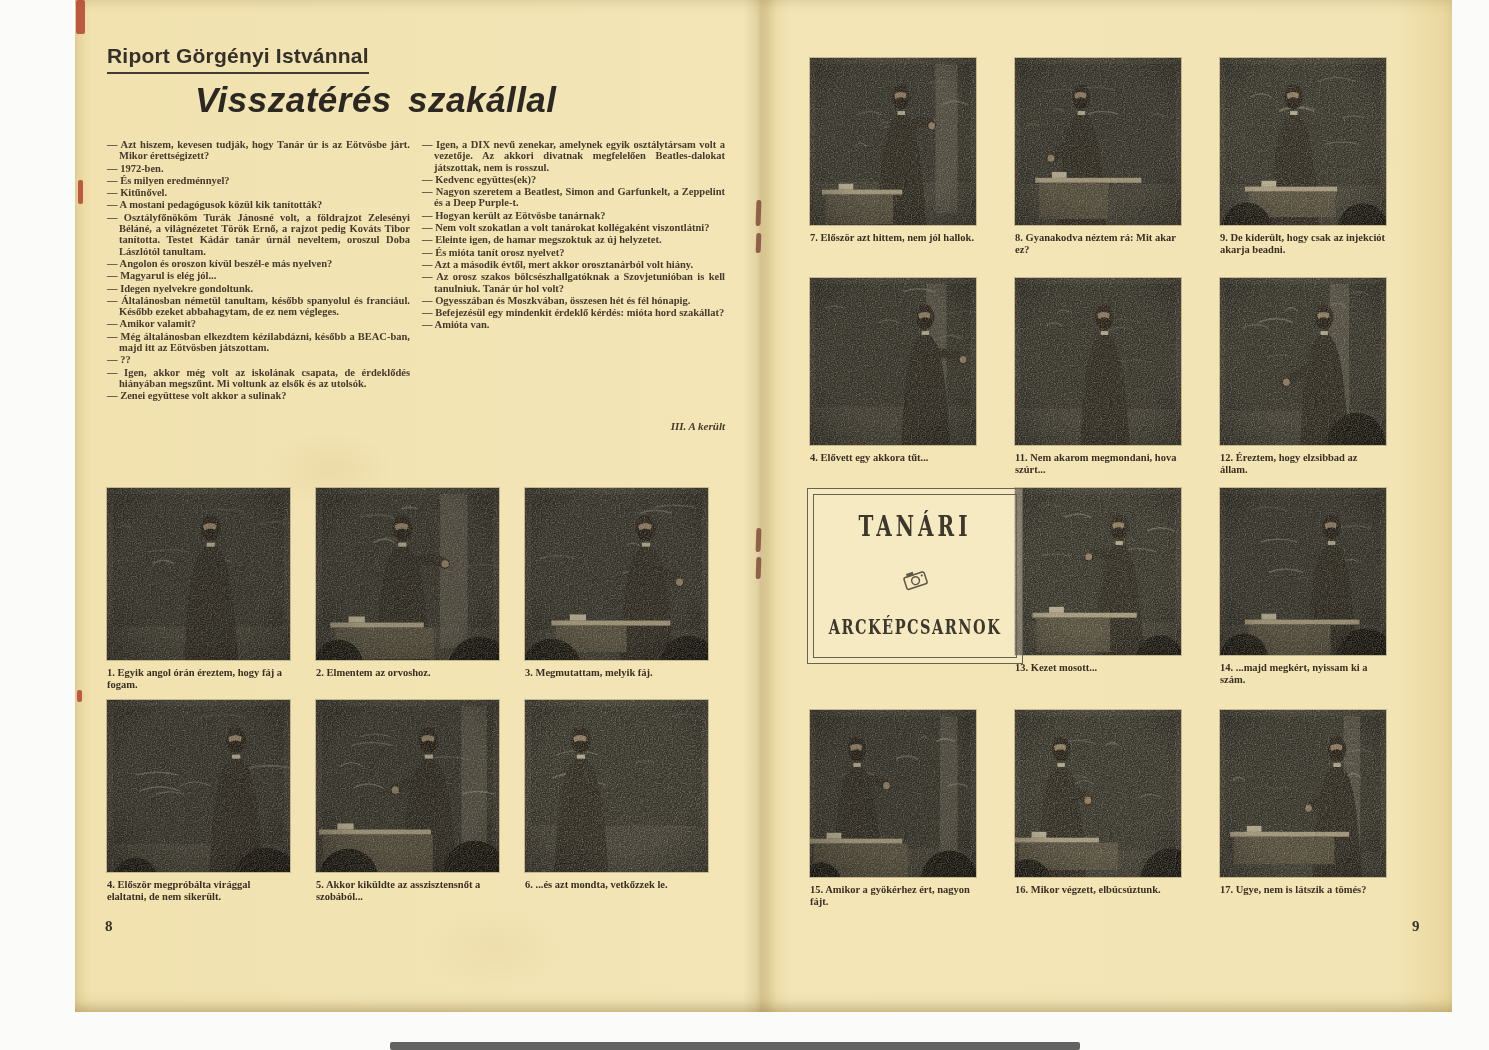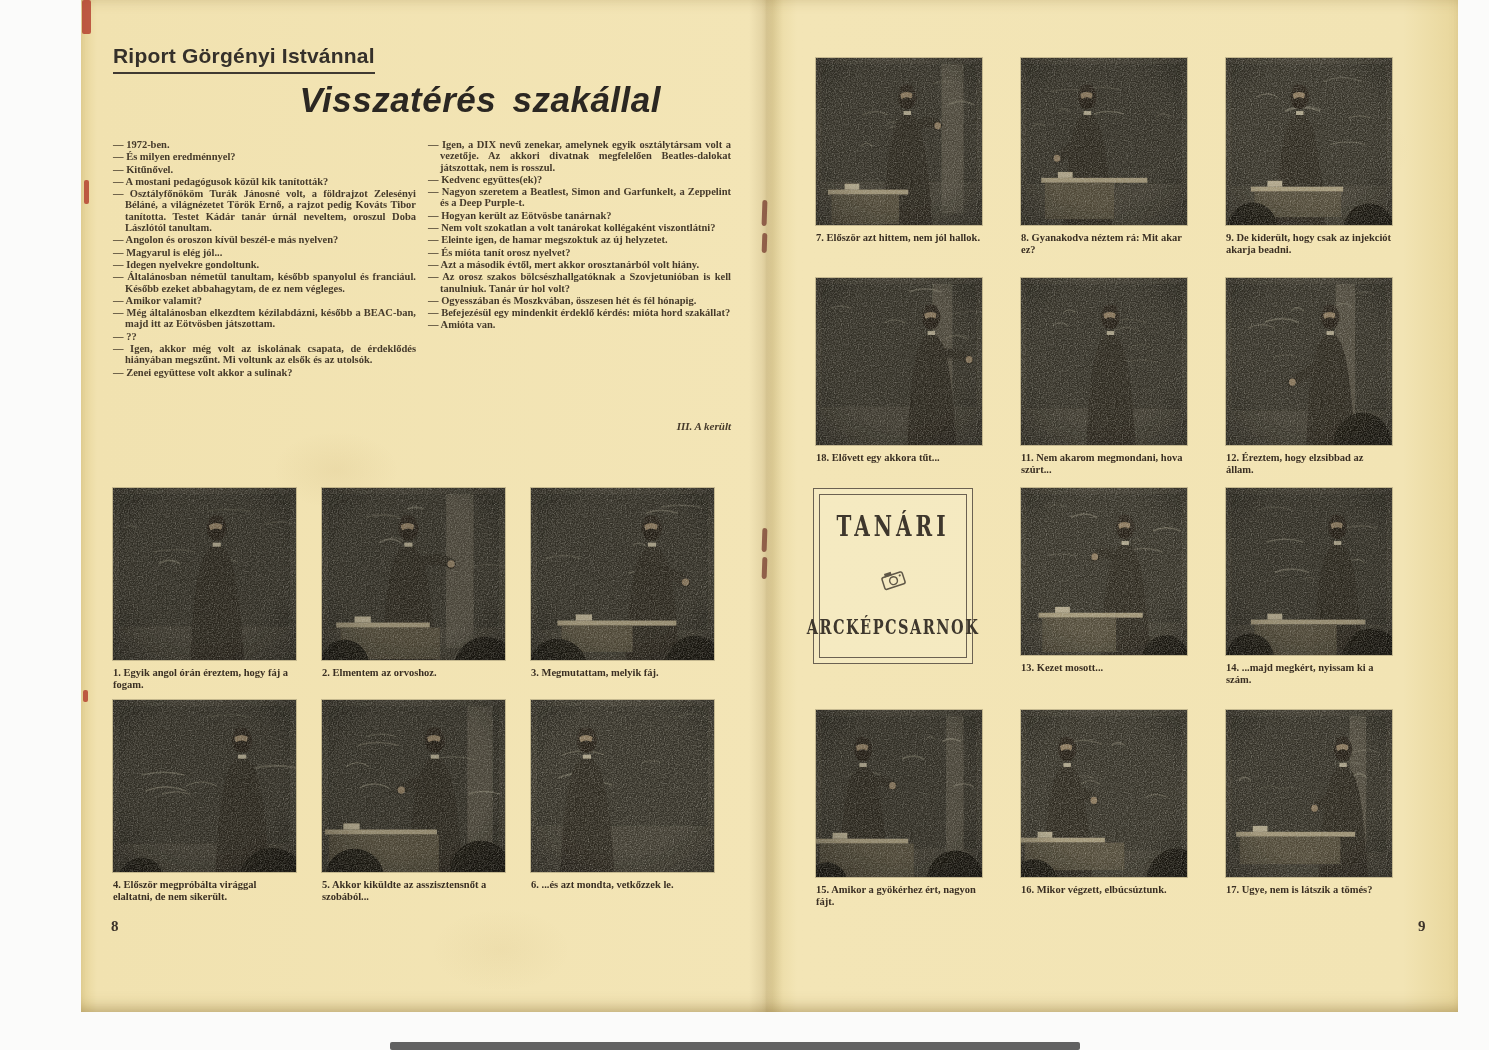--- a/index.html
+++ b/index.html
@@ -2,21 +2,21 @@
 <html><head>
 <meta charset="utf-8">
 <style>
   html,body{margin:0;padding:0;}
   body{
     width:1489px;height:1050px;position:relative;overflow:hidden;
     background:#fbfbfa;
     font-family:"Liberation Serif",serif;
   }
   .spread{
-    position:absolute;left:81px;top:0;width:1377px;height:1012px;
+    position:absolute;left:75px;top:0;width:1377px;height:1012px;
     background:
       radial-gradient(ellipse 90px 55px at 255px 470px, rgba(150,110,35,.07), transparent 70%),
       radial-gradient(ellipse 130px 70px at 1240px 150px, rgba(150,110,35,.06), transparent 70%),
       radial-gradient(ellipse 100px 60px at 420px 950px, rgba(150,110,35,.05), transparent 70%),
       linear-gradient(90deg,#e6d498 0,#f1e2b0 16px,#f3e5b6 49.4%,#e9d9a2 50.2%,#f3e5b6 52%,#f2e4b4 96%,#e8d69b 100%);
     box-shadow:
       inset 0 -12px 16px -10px rgba(120,90,30,.5),
       inset 0 10px 14px -10px rgba(120,90,30,.25);
   }
   .fold{
@@ -29,21 +29,21 @@
   }
   .ink-mark{position:absolute;background:#b23a2a;opacity:.8;border-radius:2px;}
 
   
   .kicker{
     position:absolute;left:32px;top:44px;
     font-family:"Liberation Sans",sans-serif;font-weight:bold;font-size:21px;color:#35302a;
     padding-bottom:4px;border-bottom:2.5px solid #403a32;letter-spacing:.2px;
   }
   .headline{
-    position:absolute;left:120px;top:80px;width:460px;margin:0;text-align:right;
+    position:absolute;left:120px;top:80px;width:460px;margin:0;text-align:left;
     font-family:"Liberation Sans",sans-serif;font-style:italic;font-weight:bold;
     font-size:35px;color:#2b2722;letter-spacing:.5px;word-spacing:6px;
   }
   .col{
     position:absolute;top:139px;width:303px;
     font-size:10.5px;line-height:11.3px;font-weight:bold;color:#453a2b;
     text-align:justify;
   }
   .col1{left:32px;}
   .col2{left:347px;}
@@ -71,21 +71,21 @@
     grid-template-rows:220px 210px 222px 212px;
   }
   .cell{display:flex;flex-direction:column;}
   .photo{width:100%;box-shadow:0 0 0 1px rgba(60,50,30,.25);background:#3a3830;}
   .cap{
     margin-top:7px;font-size:10.5px;line-height:12px;font-weight:bold;color:#3a2f23;
   }
 
   
   .plate{
-    position:relative;width:160px;height:176px;margin-left:-3px;
+    position:relative;width:216px;height:176px;margin-left:-3px;
     border:1px solid #6b6152;padding:5px;box-sizing:border-box;
     background:rgba(250,243,216,.35);
   }
   .plate-inner{
     border:1px solid #6b6152;height:100%;box-sizing:border-box;
     display:flex;flex-direction:column;align-items:center;justify-content:space-between;
     padding:20px 4px 22px 4px;
   }
   .plate-line{
     font-family:"DejaVu Serif",serif;font-weight:bold;color:#3e372d;
@@ -119,20 +119,21 @@
   <div class="staple" style="top:233px;height:20px;"></div>
   <div class="staple" style="top:528px;height:24px;"></div>
   <div class="staple" style="top:557px;height:22px;"></div>
   <div class="ink-mark" style="left:1px;top:0;width:9px;height:34px;"></div>
   <div class="ink-mark" style="left:3px;top:180px;width:5px;height:24px;"></div>
   <div class="ink-mark" style="left:2px;top:690px;width:5px;height:12px;"></div>
 
   <div class="kicker">Riport Görgényi Istvánnal</div>
   <h1 class="headline">Visszatérés szakállal</h1>
   <div class="col col1">
+      <p class="dlg">— Azt hiszem, kevesen tudják, hogy Tanár úr is az Eötvösbe járt. Mikor érettségizett?</p>
       <p class="dlg">— 1972-ben.</p>
       <p class="dlg">— És milyen eredménnyel?</p>
       <p class="dlg">— Kitűnővel.</p>
       <p class="dlg">— A mostani pedagógusok közül kik tanították?</p>
       <p class="dlg">— Osztályfőnököm Turák Jánosné volt, a földrajzot Zelesényi Béláné, a világnézetet Török Ernő, a rajzot pedig Kováts Tibor tanította. Testet Kádár tanár úrnál neveltem, oroszul Doba Lászlótól tanultam.</p>
       <p class="dlg">— Angolon és oroszon kívül beszél-e más nyelven?</p>
       <p class="dlg">— Magyarul is elég jól...</p>
       <p class="dlg">— Idegen nyelvekre gondoltunk.</p>
       <p class="dlg">— Általánosban németül tanultam, később spanyolul és franciául. Később ezeket abbahagytam, de ez nem végleges.</p>
       <p class="dlg">— Amikor valamit?</p>
@@ -426,21 +427,21 @@
             <ellipse cx="125" cy="40" rx="10" ry="12" fill="#27221b"></ellipse>
             <ellipse cx="124" cy="37" rx="6.5" ry="7.5" fill="#8d7b61"></ellipse>
             <path d="M117 37 Q 124 32 132 37 L 131 29 Q 124 25 118 29 Z" fill="#27221b"></path>
             <ellipse cx="124.5" cy="46" rx="7.5" ry="6" fill="#221d16"></ellipse>
             <rect x="121" y="54" width="8" height="4" fill="#c9bfa4" opacity="0.85"></rect>
             <rect width="180" height="170" fill="url(#vig)"></rect>
             <rect width="180" height="170" fill="#6e5f3d" opacity="0.07"></rect>
             <rect width="180" height="170" filter="url(#grain)" opacity="0.45"></rect>
             <rect width="180" height="170" fill="#000" opacity="0.07"></rect>
           </svg></div>
-        <div class="cap">18. Elővett egy akkora tűt...</div>
+        <div class="cap">4. Elővett egy akkora tűt...</div>
       </div>
       <div class="cell">
         <div class="photo" style="height: 167px;"><svg viewBox="0 0 180 170" preserveAspectRatio="none" width="100%" height="100%">
             <rect width="180" height="170" fill="#403d34"></rect>
             <rect x="6" y="6" width="168" height="127" fill="#34322a"></rect>
             <path d="M34 49 q8 -7 17 0" stroke="#d9d3bc" stroke-width="1.6" fill="none" opacity="0.20"></path>
             <path d="M101 54 q13 -8 27 0" stroke="#d9d3bc" stroke-width="1.6" fill="none" opacity="0.11"></path>
             <path d="M109 86 q20 -5 41 0" stroke="#d9d3bc" stroke-width="1.3" fill="none" opacity="0.11"></path>
             <path d="M46 35 q6 -5 13 0" stroke="#d9d3bc" stroke-width="1.3" fill="none" opacity="0.28"></path>
             <path d="M94 46 q21 -8 43 0" stroke="#d9d3bc" stroke-width="1.0" fill="none" opacity="0.15"></path>

